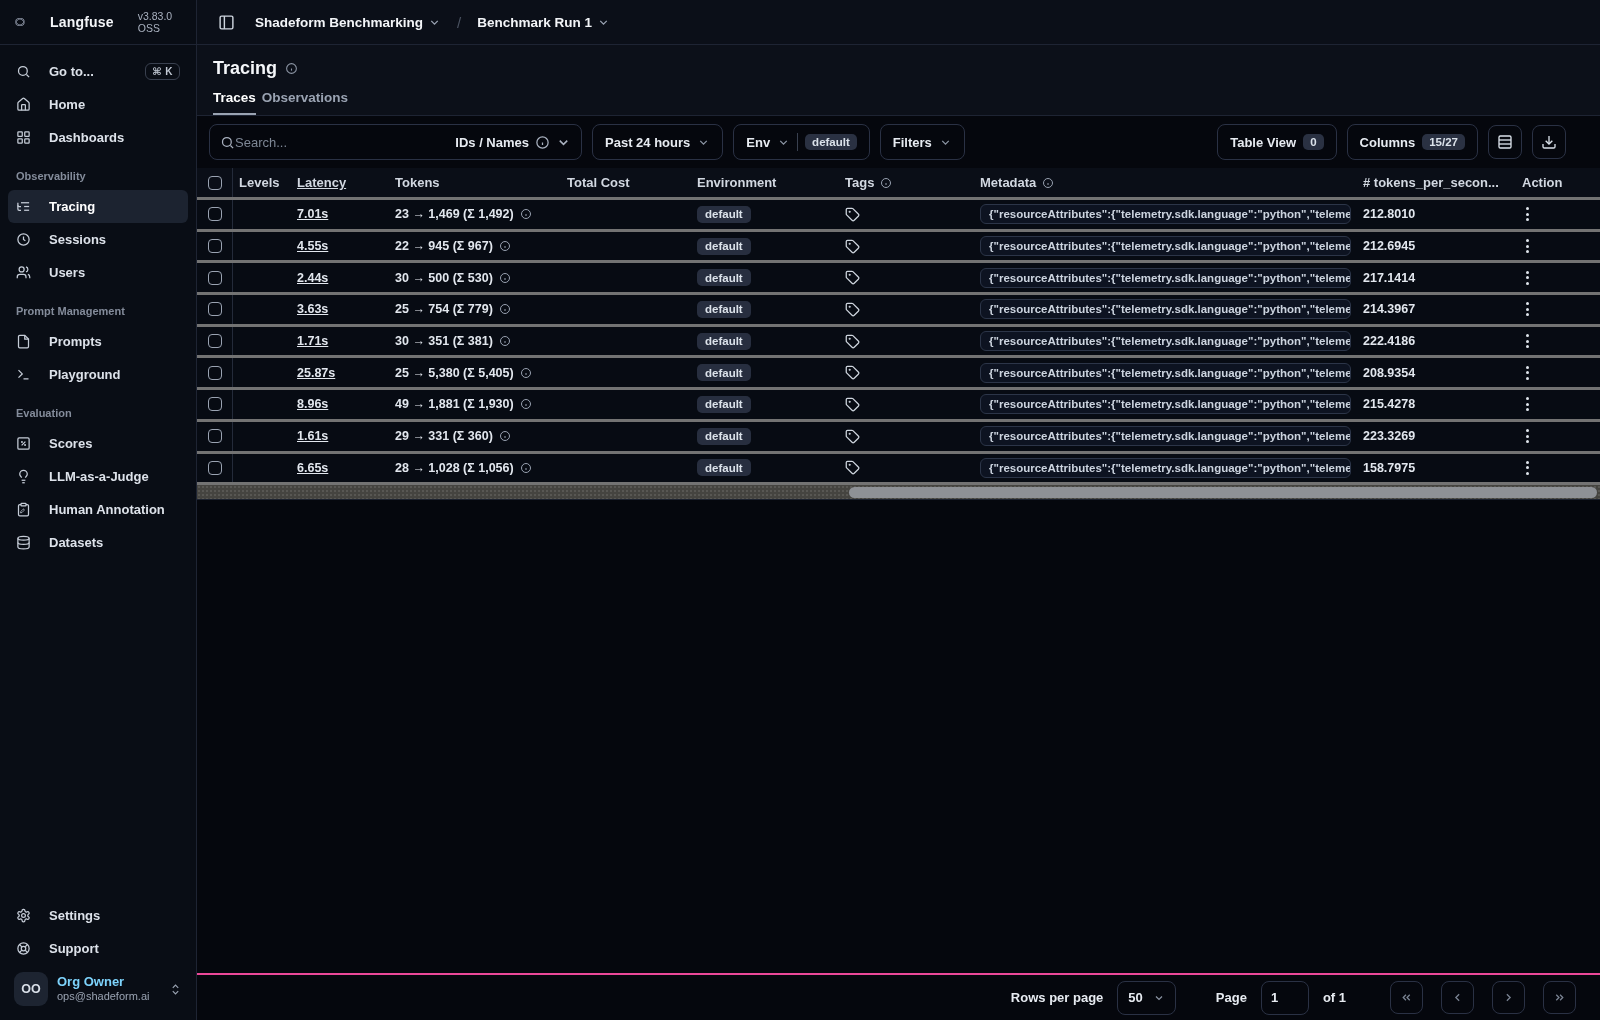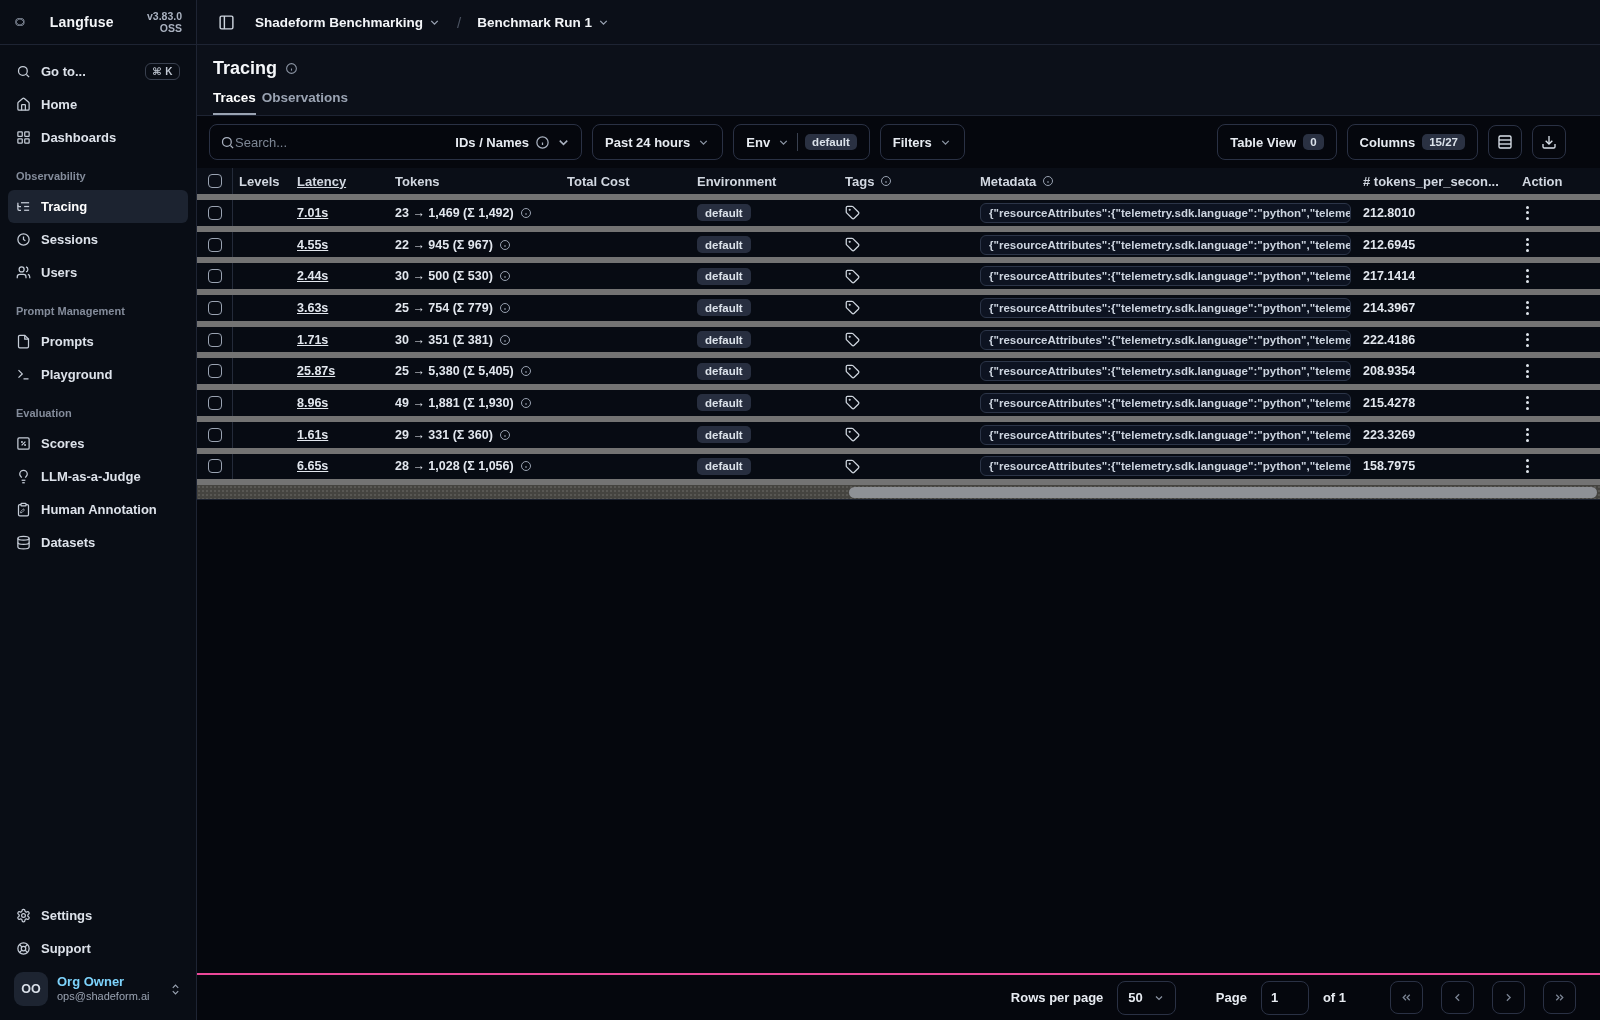--- a/index.html
+++ b/index.html
@@ -4,25 +4,25 @@
 <style>
   * { margin:0; padding:0; box-sizing:border-box; }
   html,body { width:1600px; height:1020px; overflow:hidden; background:#04060c;
     font-family:"Liberation Sans","DejaVu Sans",sans-serif; color:#e5e9f0; }
   .app { display:flex; width:1600px; height:1020px; }
 
   
   .sidebar { width:197px; min-width:197px; height:100%; background:#090d15;
     border-right:1px solid #1e2433; display:flex; flex-direction:column; }
   .side-logo { height:45px; display:flex; align-items:center; gap:24px; padding:16px 14px;
-    border-bottom:1px solid #1e2433;text-align:right; }
+    border-bottom:1px solid #1e2433; }
   .side-logo .brand { font-size:14px; font-weight:700; color:#f3f5f8; letter-spacing:.2px; }
-  .side-logo .version { font-size:10.5px; font-weight:700; color:#aab2c0; }
+  .side-logo .version { font-size:10.5px; font-weight:400; color:#aab2c0; }
   .side-nav { padding:10px 8px 0 8px; display:flex; flex-direction:column; }
-  .nav-item { display:flex; align-items:center; gap:10px; height:33px; padding:0 8px;
+  .nav-item { display:flex; align-items:center; gap:18px; height:33px; padding:0 8px;
     border-radius:6px; font-size:13px; font-weight:600; color:#dde2ea; cursor:pointer; }
   .nav-item svg { width:15px; height:15px; stroke:#c6cdd8; flex:0 0 auto; }
   .nav-item.active { background:#1c2330; color:#ffffff; }
   .nav-item .kbd { margin-left:auto; font-size:10px; font-weight:700; color:#c2c9d4;
     border:1px solid #39404f; border-radius:6px; padding:2px 6px; letter-spacing:.5px; }
   .section-label { font-size:11px; font-weight:700; color:#848c9b; padding:16px 8px 8px 8px; }
   .side-bottom { margin-top:auto; padding:8px 8px 10px 8px; display:flex; flex-direction:column; }
   .user-card { display:flex; align-items:center; gap:9px; padding:7px 6px 4px 6px; cursor:pointer; }
   .avatar { width:34px; height:34px; border-radius:9px; background:#1d2431; color:#d9dfe8;
     font-size:12.5px; font-weight:700; display:flex; align-items:center; justify-content:center; }
@@ -69,21 +69,21 @@
   .pipe { width:1px; height:18px; background:#39404f; }
   .badge { background:#2a3142; border-radius:5px; padding:2px 7px; font-size:11.5px;
     font-weight:700; color:#dbe2ea; }
   .toolbar .spacer { flex:1; }
   .square-btn { width:34px; height:34px; min-width:34px; border:1px solid #2a3144; border-radius:8px;
     display:flex; align-items:center; justify-content:center; cursor:pointer; }
   .square-btn svg { width:16px; height:16px; stroke:#dbe2ea; }
 
   
   .tablewrap { display:flex; flex-direction:column; }
-  .trow { display:flex; align-items:center; border-bottom:6px solid #737373; background:#070b13; }
+  .trow { display:flex; align-items:center; border-bottom:3px solid #737373; background:#070b13; }
   .thead { height:32px; background:#0a0e17; font-size:13px; font-weight:700; color:#d2d8e1; }
   .tbody-row { height:31.7px; font-size:12.5px; font-weight:600; color:#e2e7ee; }
   .cell { display:flex; align-items:center; gap:6px; padding:0 6px; overflow:hidden; white-space:nowrap; }
   .col-select { width:36px; min-width:36px; justify-content:center; align-self:stretch;
     border-right:1px solid #242b3a; }
   .col-levels { width:58px; min-width:58px; }
   .col-latency { width:98px; min-width:98px;text-decoration:underline; }
   .col-tokens { width:172px; min-width:172px; }
   .col-cost { width:130px; min-width:130px; }
   .col-env { width:148px; min-width:148px; }

